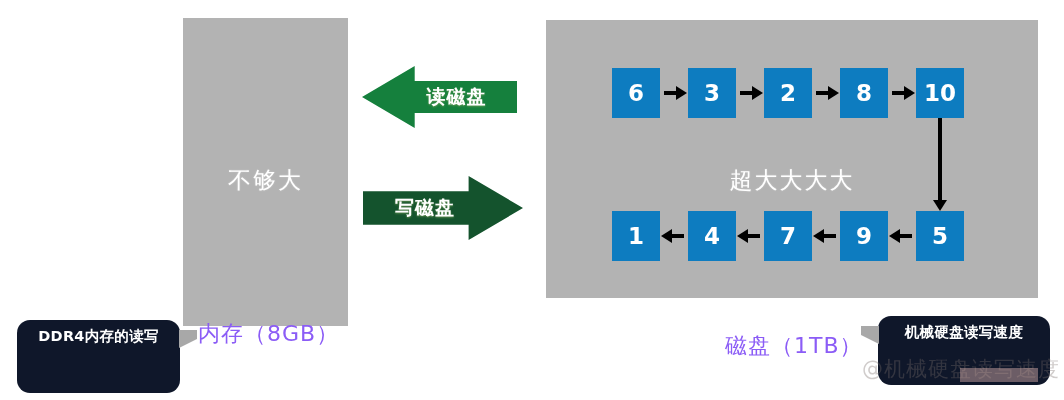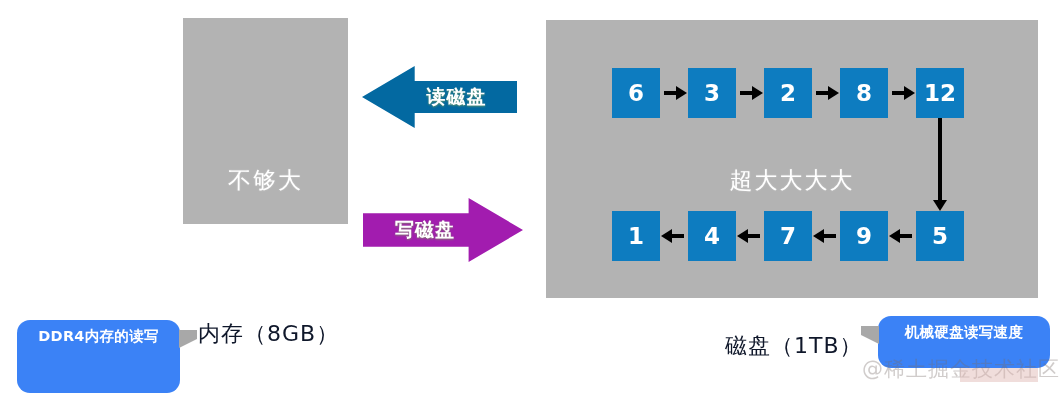--- a/index.html
+++ b/index.html
@@ -20,21 +20,21 @@
 
   
   .gray-box {
     position: absolute;
     background: #b3b3b3;
   }
   #memory-box {
     left: 183px;
     top: 18px;
     width: 165px;
-    height: 206px;
+    height: 308px;
   }
   #disk-box {
     left: 546px;
     top: 20px;
     width: 492px;
     height: 278px;
   }
   .gray-box-caption {
     position: absolute;
     left: 0;
@@ -116,53 +116,53 @@
     font-weight: bold;
     letter-spacing: 1px;
     text-shadow: 0 1px 2px rgba(120,160,90,0.75);
     white-space: nowrap;
   }
   #read-arrow {
     left: 362px;
     top: 66px;
     width: 155px;
     height: 62px;
-    background: #0369a1;
+    background: #15803d;
     -webkit-clip-path: polygon(0% 50%, 34% 0%, 34% 24%, 100% 24%, 100% 76%, 34% 76%, 34% 100%);
     clip-path: polygon(0% 50%, 34% 0%, 34% 24%, 100% 24%, 100% 76%, 34% 76%, 34% 100%);
     padding-left: 34px;
     box-sizing: border-box;
   }
   #write-arrow {
     left: 363px;
-    top: 198px;
+    top: 176px;
     width: 160px;
     height: 64px;
-    background: #a21caf;
+    background: #14532d;
     -webkit-clip-path: polygon(100% 50%, 66% 0%, 66% 24%, 0% 24%, 0% 76%, 66% 76%, 66% 100%);
     clip-path: polygon(100% 50%, 66% 0%, 66% 24%, 0% 24%, 0% 76%, 66% 76%, 66% 100%);
     padding-right: 36px;
     box-sizing: border-box;
   }
 
   
   .hw-label {
     position: absolute;
-    color: #0f172a;
+    color: #8b5cf6;
     font-size: 22px;
     white-space: nowrap;
     letter-spacing: 1px;
   }
   #memory-label { left: 198px; top: 319px; }
   #disk-label   { left: 725px; top: 331px; }
 
   
   .callout {
     position: absolute;
-    background: #3b82f6;
+    background: #0f172a;
     border-radius: 13px;
     color: #ffffff;
     font-size: 14.5px;
     font-weight: bold;
     line-height: 1.48;
     text-align: center;
     padding: 6px 10px;
     box-sizing: border-box;
     letter-spacing: 0.3px;
   }
@@ -182,21 +182,21 @@
     top: 10px;
     border-top: 9px solid #a8a8a8;
     border-bottom: 9px solid transparent;
     border-left: 18px solid #a8a8a8;
     border-right: 0;
   }
   #disk-callout {
     left: 878px;
     top: 316px;
     width: 172px;
-    height: 52px;
+    height: 69px;
   }
   #disk-callout .tail {
     left: -17px;
     top: 10px;
     border-top: 9px solid #a8a8a8;
     border-bottom: 9px solid transparent;
     border-right: 18px solid #a8a8a8;
     border-left: 0;
   }
   .callout-line { display: block; }
@@ -232,21 +232,21 @@
   </div>
 
   <div id="disk-box" class="gray-box">
     <div id="disk-caption" class="gray-box-caption">超大大大大</div>
   </div>
 
   <div class="node" style="left:612px; top:68px;">6</div>
   <div class="node" style="left:688px; top:68px;">3</div>
   <div class="node" style="left:764px; top:68px;">2</div>
   <div class="node" style="left:840px; top:68px;">8</div>
-  <div class="node" style="left:916px; top:68px;">12</div>
+  <div class="node" style="left:916px; top:68px;">10</div>
 
   <div class="h-arrow right" style="left:664px; top:91px; width:13px;"></div>
   <div class="h-arrow right" style="left:740px; top:91px; width:13px;"></div>
   <div class="h-arrow right" style="left:816px; top:91px; width:13px;"></div>
   <div class="h-arrow right" style="left:892px; top:91px; width:13px;"></div>
 
   <div class="v-arrow" style="left:938px; top:118px; height:83px;"></div>
 
   <div class="node" style="left:612px; top:211px;">1</div>
   <div class="node" style="left:688px; top:211px;">4</div>
@@ -272,16 +272,16 @@
   <div id="memory-callout" class="callout">
     <span class="tail"></span>
     <span class="callout-line">DDR4内存的读写</span>
   </div>
 
   <div id="disk-callout" class="callout">
     <span class="tail"></span>
     <span class="callout-line">机械硬盘读写速度</span>
   </div>
 
-  <div id="watermark">@稀土掘金技术社区</div>
+  <div id="watermark">@机械硬盘读写速度</div>
   <div id="watermark-stripe"></div>
 
 </div>
 
 </body></html>

